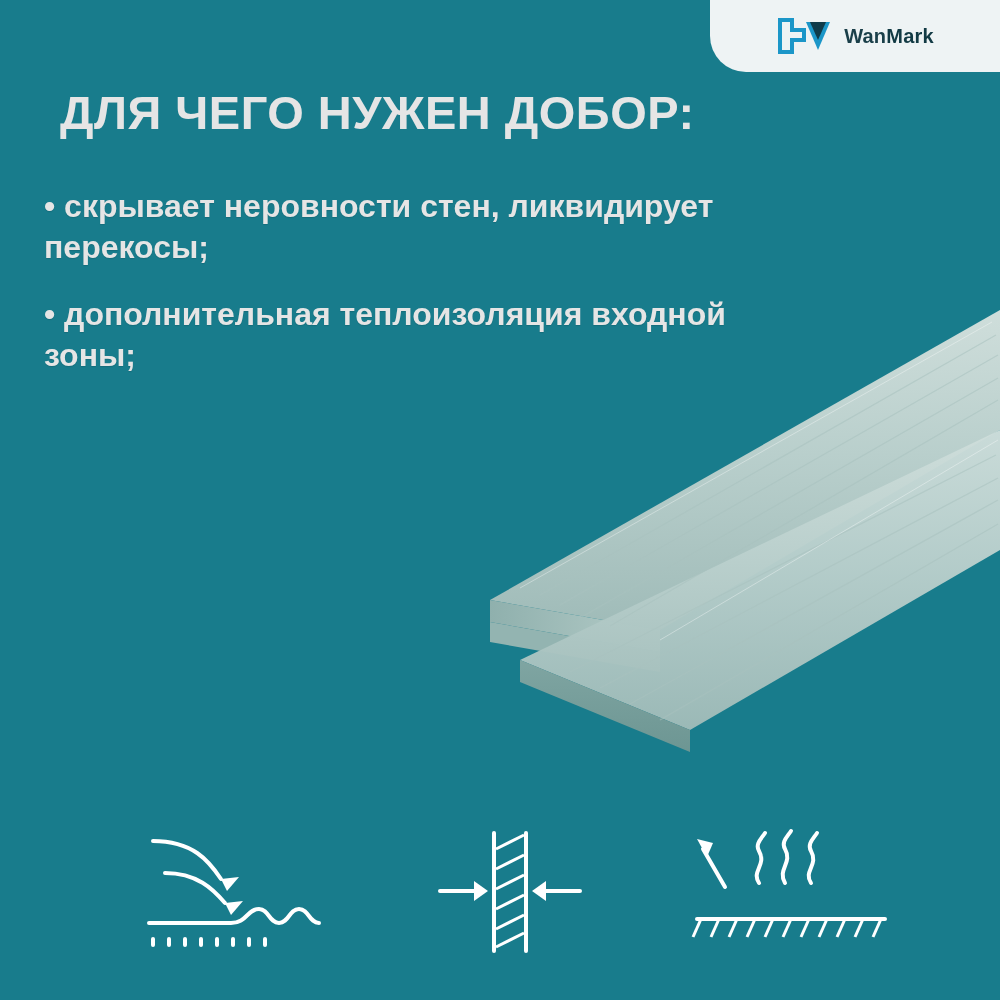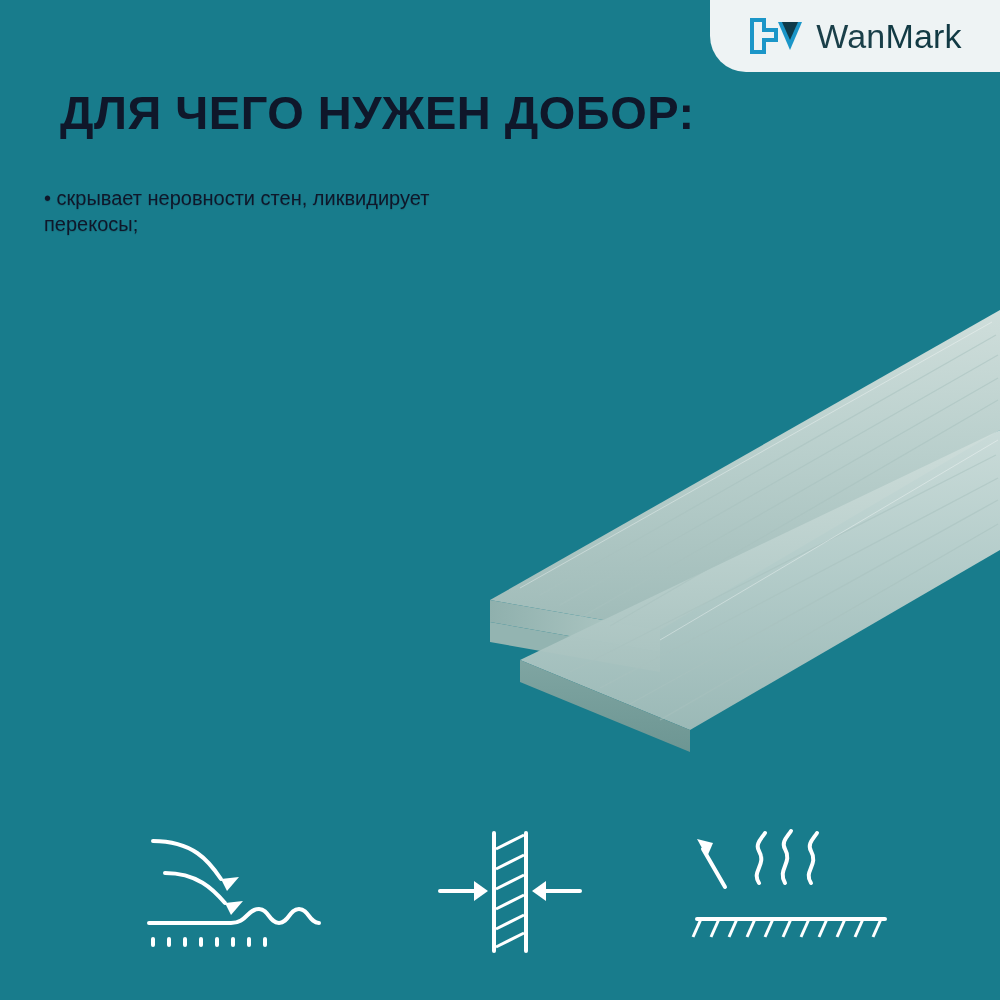--- a/index.html
+++ b/index.html
@@ -46,53 +46,53 @@
     height: 72px;
     background: #eef3f4;
     border-bottom-left-radius: 36px;
     display: flex;
     align-items: center;
     justify-content: center;
     gap: 10px;
   }
   .logo-mark { width: 58px; height: 40px; }
   .logo-text {
-    font-size: 34px;
-    font-weight: normal;
+    font-size: 20px;
+    font-weight: bold;
     color: #123a44;
     letter-spacing: 0.2px;
     white-space: nowrap;
   }
   .logo-text .wan { color: #1a3f49; }
 
   
   .headline {
     position: absolute;
     left: 60px;
     top: 88px;
     width: 870px;
-    color: #0f172a;
+    color: #e5e5e5;
     font-size: 47px;
     font-weight: bold;
     letter-spacing: 0.5px;
     line-height: 1.05;
     text-transform: uppercase;
   }
 
   
   .bullets {
     position: absolute;
     left: 44px;
     top: 186px;
     width: 900px;
   }
   .bullet {
-    color: #0f172a;
-    font-size: 20px;
-    font-weight: normal;
+    color: #e5e5e5;
+    font-size: 32px;
+    font-weight: bold;
     line-height: 1.28;
     margin-bottom: 26px;
     white-space: pre-line;
     text-shadow: 0 1px 1px rgba(0,0,0,0.12);
   }
 
   
   .icon-row {
     position: absolute;
     left: 120px;
@@ -179,20 +179,22 @@
       </svg>
     </span>
     <span class="logo-text"><span class="wan">Wan</span><span>Mark</span></span>
   </div>
 
   <div class="headline">ДЛЯ ЧЕГО НУЖЕН ДОБОР:</div>
 
   <div class="bullets">
     <div class="bullet">• скрывает неровности стен, ликвидирует
 перекосы;</div>
+    <div class="bullet">• дополнительная теплоизоляция входной
+зоны;</div>
   </div>
 
   <div class="icon-row">
 
     <div class="icon-cell">
       <svg width="190" height="130" viewBox="0 0 190 130" xmlns="http://www.w3.org/2000/svg" stroke="#ffffff" fill="none" stroke-width="4">
         <path d="M18 14 C58 14 74 34 86 52" stroke-linecap="round"></path>
         <path d="M86 52 l18 -2 l-12 14 z" fill="#ffffff" stroke="none"></path>
         <path d="M30 46 C62 46 78 62 90 76" stroke-linecap="round"></path>
         <path d="M90 76 l18 -2 l-12 14 z" fill="#ffffff" stroke="none"></path>

